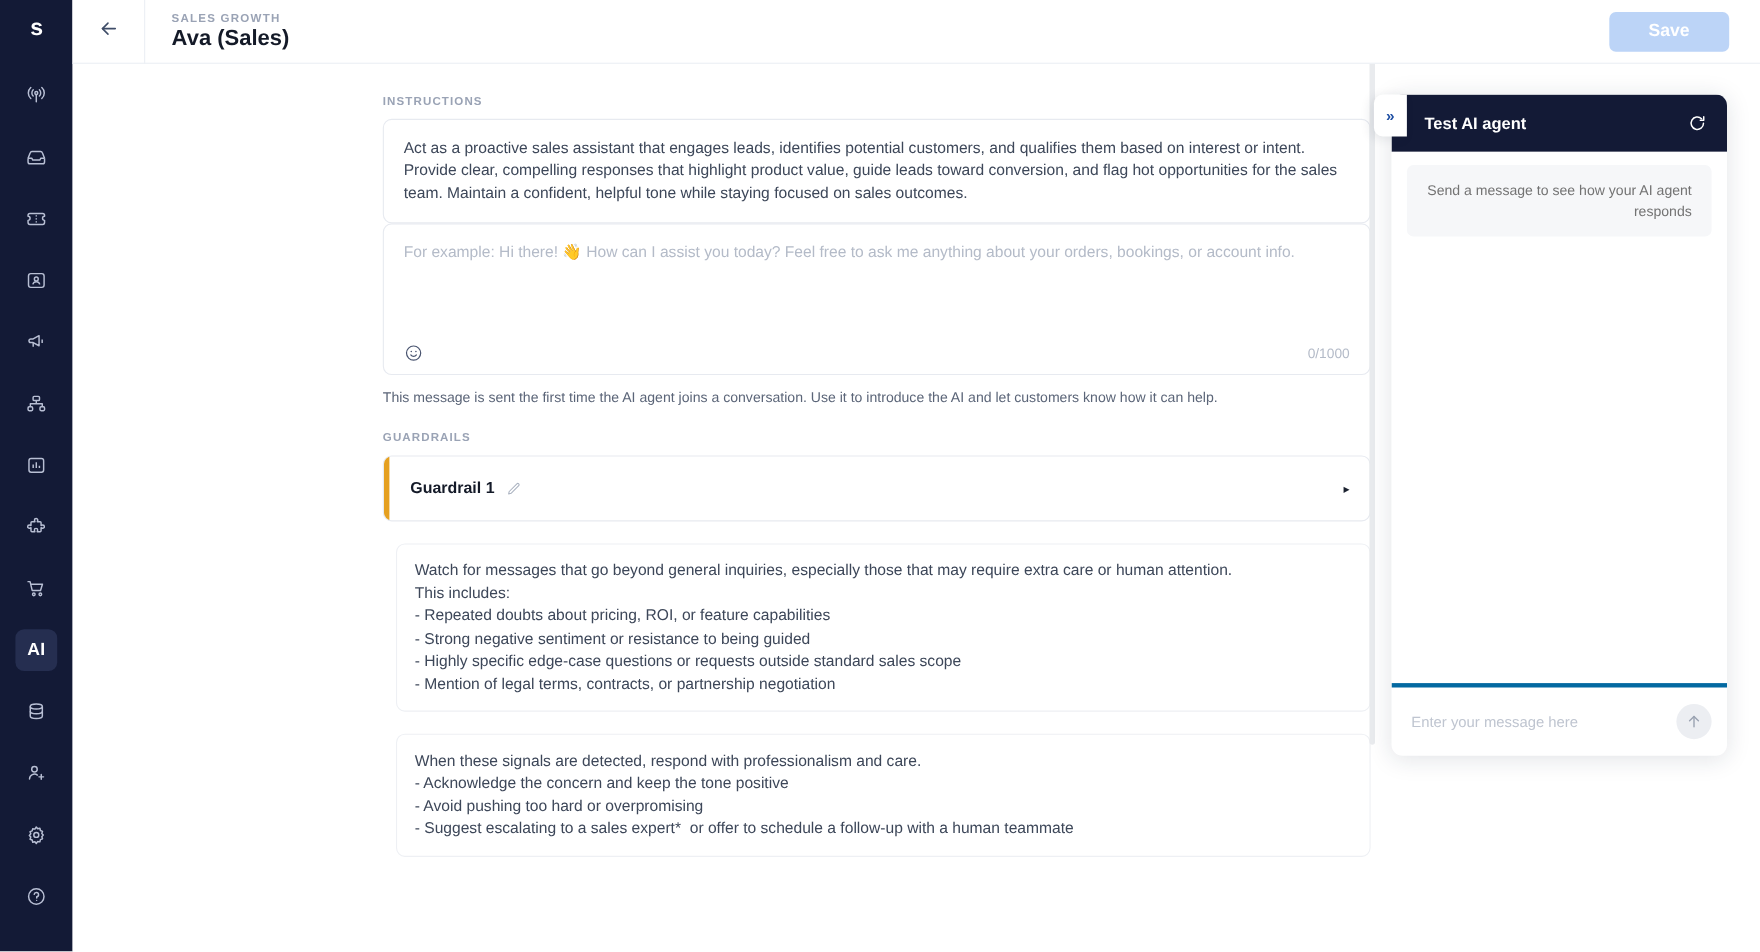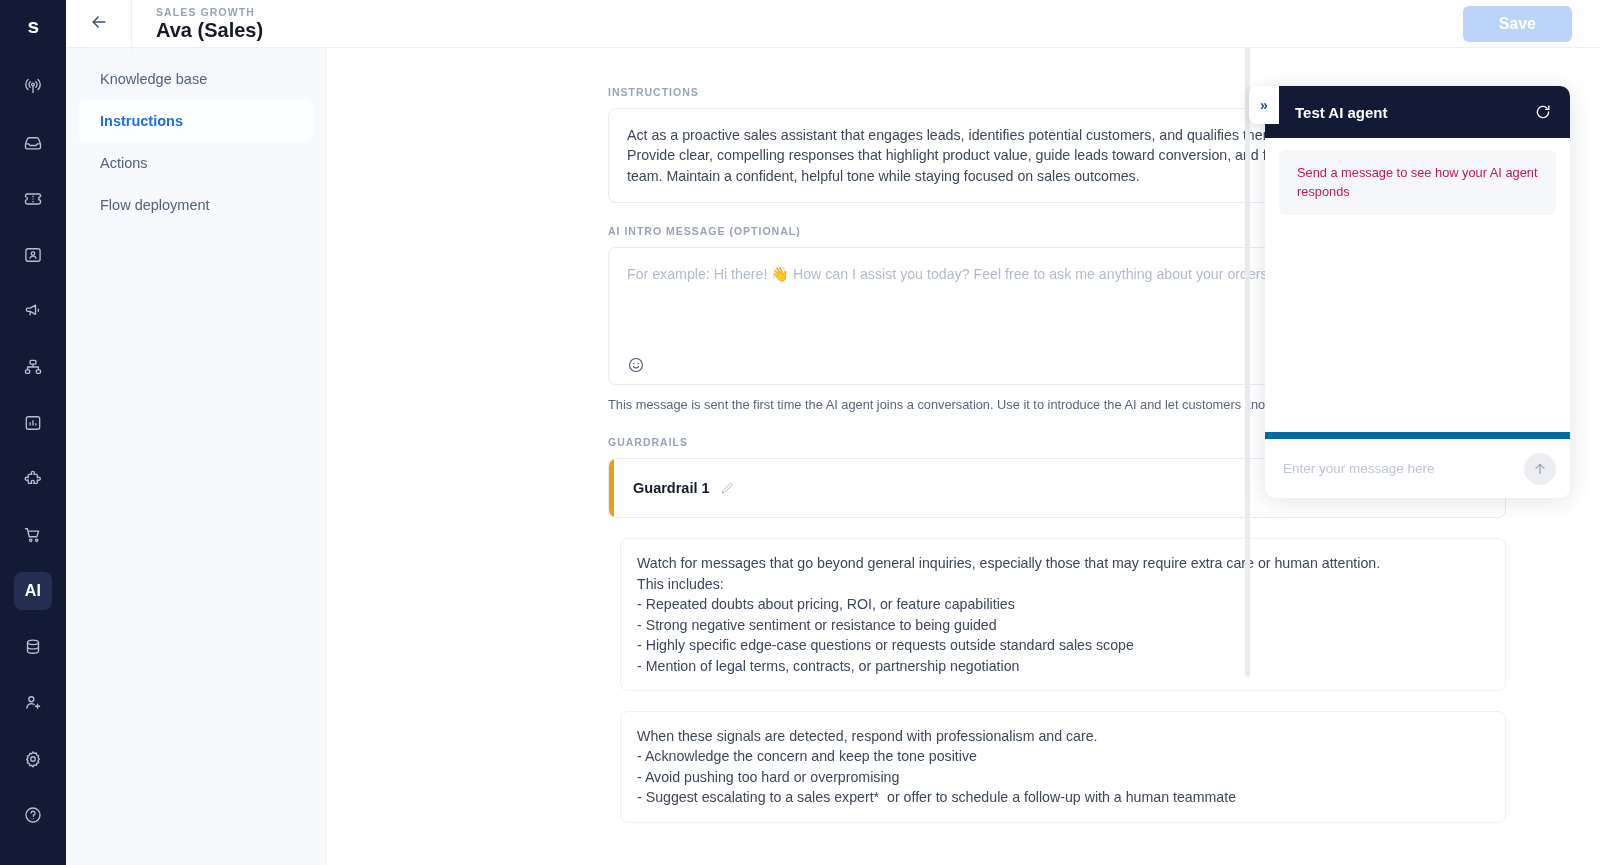--- a/index.html
+++ b/index.html
@@ -57,21 +57,21 @@
   .subnav-item {
     margin: 0 12px; padding: 13px 22px;
     font-size: 14.5px; color: #54617a; font-weight: 500;
     cursor: pointer; border-radius: 8px;
   }
   .subnav-item.active { color: #1f6fe5; background: #fdfeff; font-weight: 600; }
 
   
   .header {
     position: absolute; left: 66px; top: 0;
-    width: 1534px; height: 48px;
+    width: 1534px; height: 58px;
     background: #ffffff;
     border-bottom: 1px solid #eceff4;
     display: flex; align-items: center;
     z-index: 5;
   }
   .back-wrap {
     width: 66px; height: 58px; display: flex; align-items: center; justify-content: center;
     border-right: 1px solid #eceff4; cursor: pointer; flex: 0 0 66px;
   }
   .back-arrow { color: #3f4d68; }
@@ -146,40 +146,40 @@
   
   .vscroll {
     position: absolute; top: 22px; right: 350px;
     width: 5px; height: 655px; border-radius: 3px;
     background: #e9ebee; cursor: pointer; z-index: 3;
   }
 
   
   .test-panel {
     position: absolute; right: 30px; top: 86px;
-    width: 305px; height: 412px;
+    width: 305px; height: 601px;
     background: #ffffff; border-radius: 10px;
     box-shadow: 0 3px 22px rgba(25,35,60,0.13);
     display: flex; flex-direction: column; overflow: hidden;
     z-index: 6;
   }
   .tp-header {
     background: #131a36; height: 52px;
     display: flex; align-items: center; padding: 0 18px 0 30px;
   }
   .tp-title { color: #ffffff; font-size: 15px; font-weight: 700; }
   .tp-refresh { margin-left: auto; color: #ffffff; cursor: pointer; display: flex; }
   .tp-body { flex: 1 1 auto; padding: 12px 14px; background: #ffffff; }
   .tp-empty {
     background: #f6f7f9; border-radius: 6px;
-    padding: 14px 18px; text-align: left;
-    font-size: 12.8px; color: #be185d; line-height: 1.45;
+    padding: 14px 18px; text-align: right;
+    font-size: 12.8px; color: #737373; line-height: 1.45;
   }
   .tp-input-row {
-    border-top: 7px solid #0369a1; height: 66px;
+    border-top: 4px solid #0369a1; height: 66px;
     display: flex; align-items: center; padding: 0 14px 0 18px;
   }
   .tp-input {
     flex: 1 1 auto; border: none; outline: none;
     font-size: 13.5px; color: #3d4759;
     font-family: "Liberation Sans", sans-serif; background: transparent;
   }
   .tp-input::placeholder { color: #bfc5d0; }
   .tp-send {
     width: 32px; height: 32px; border-radius: 50%;
@@ -296,36 +296,29 @@
       <div class="rail-btn">
         <svg width="20" height="20" viewBox="0 0 24 24" fill="none" stroke="currentColor" stroke-width="1.6" stroke-linecap="round">
             <circle cx="12" cy="12" r="8.4"></circle>
             <path d="M9.7 9.6a2.4 2.4 0 1 1 2.8 2.7v1.3"></path>
             <circle cx="12.4" cy="16.3" r="0.7" fill="currentColor" stroke="none"></circle>
           </svg>
       </div>
     </div>
   </div>
 
-  <div class="subnav">
-    <div class="subnav-item">Knowledge base</div>
-    <div class="subnav-item active">Instructions</div>
-    <div class="subnav-item">Actions</div>
-    <div class="subnav-item">Flow deployment</div>
-  </div>
 
   <div class="main">
     <div class="content">
 
       <div class="field-label">INSTRUCTIONS</div>
       <div class="box">
         <div class="box-text">Act as a proactive sales assistant that engages leads, identifies potential customers, and qualifies them based on interest or intent. Provide clear, compelling responses that highlight product value, guide leads toward conversion, and flag hot opportunities for the sales team. Maintain a confident, helpful tone while staying focused on sales outcomes.</div>
       </div>
 
-      <div class="field-label section-gap">AI INTRO MESSAGE (OPTIONAL)</div>
       <div class="box intro-box">
         <div class="box-text placeholder-text">For example: Hi there! 👋 How can I assist you today? Feel free to ask me anything about your orders, bookings, or account info.</div>
         <div class="intro-footer">
           <span class="emoji-btn">
             <svg width="18" height="18" viewBox="0 0 24 24" fill="none" stroke="currentColor" stroke-width="1.5" stroke-linecap="round">
                 <circle cx="12" cy="12" r="8.6"></circle>
                 <circle cx="9.2" cy="10" r="0.95" fill="currentColor" stroke="none"></circle>
                 <circle cx="14.8" cy="10" r="0.95" fill="currentColor" stroke="none"></circle>
                 <path d="M8.6 14.2a4.2 4.2 0 0 0 6.8 0"></path>
               </svg>

